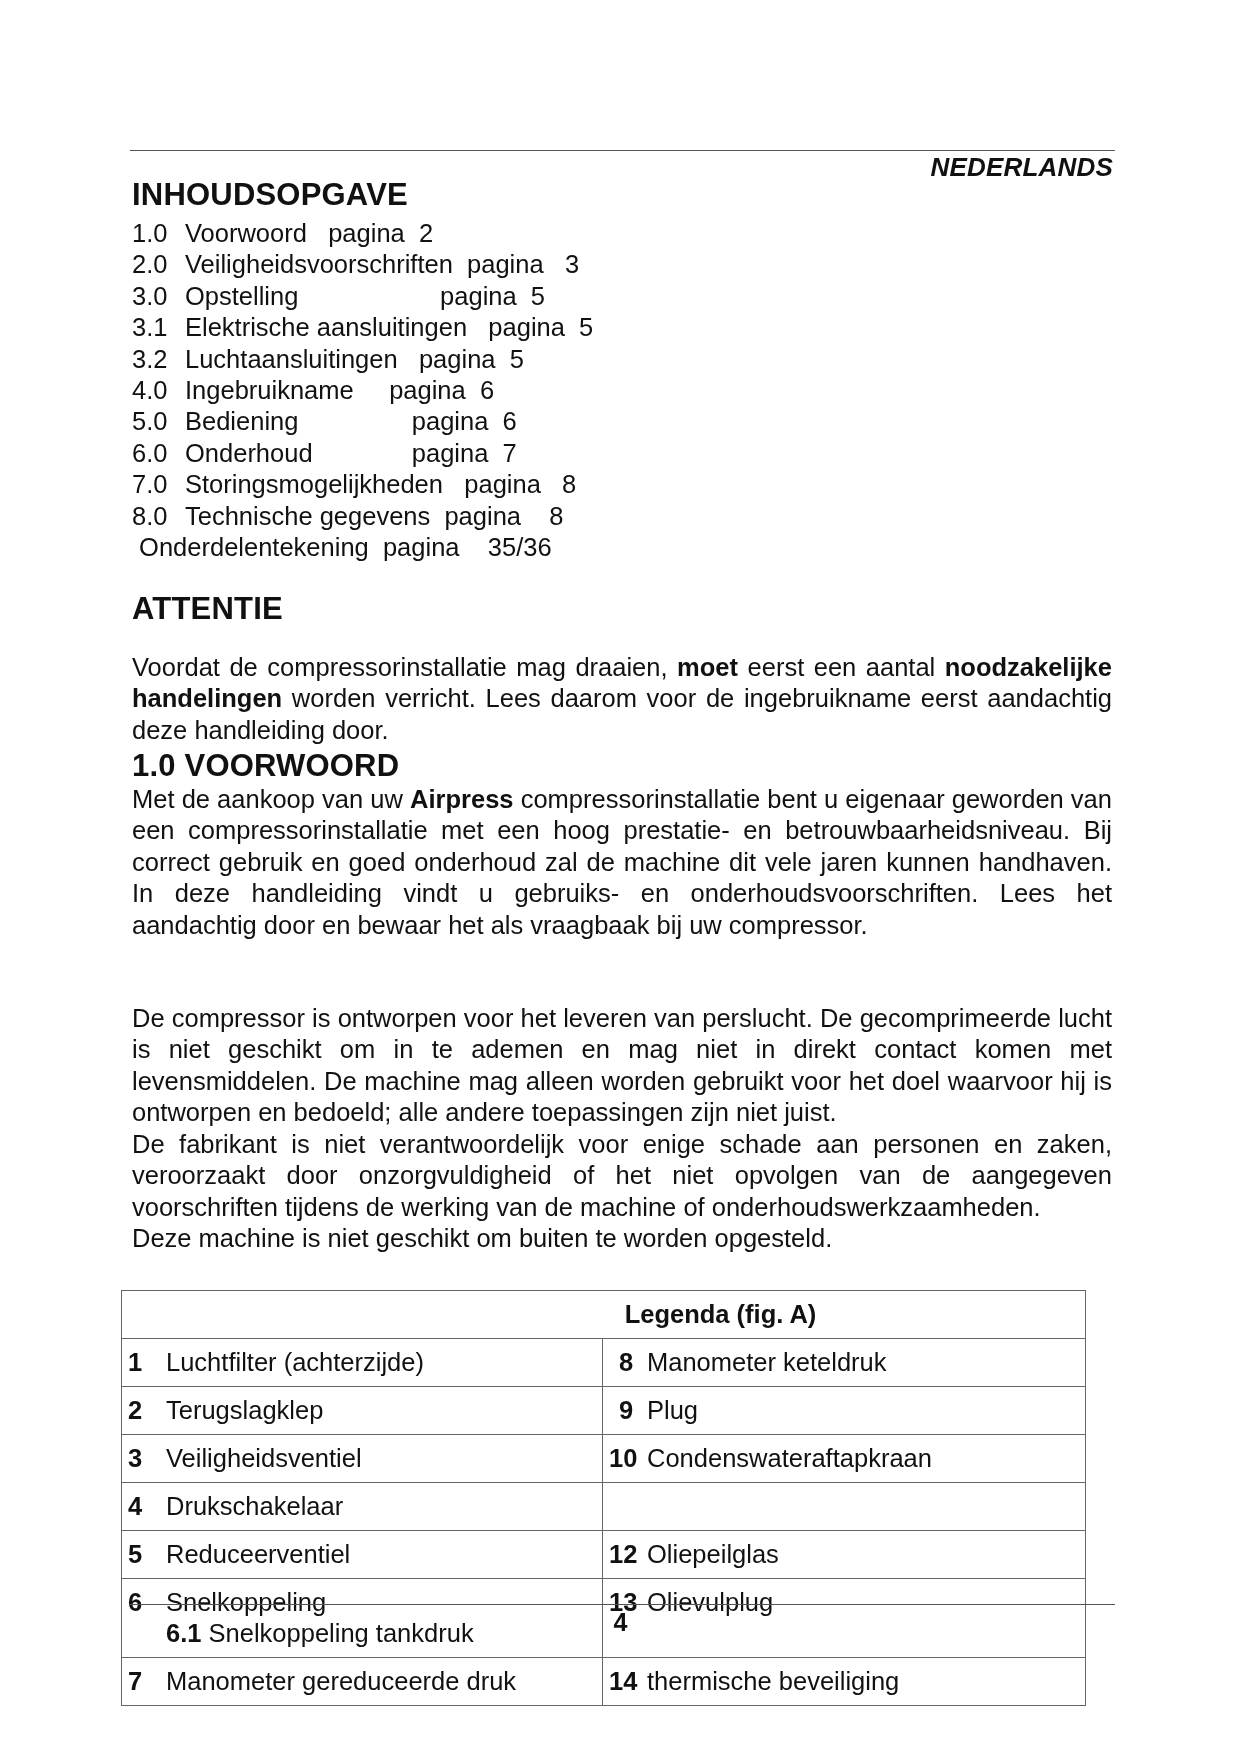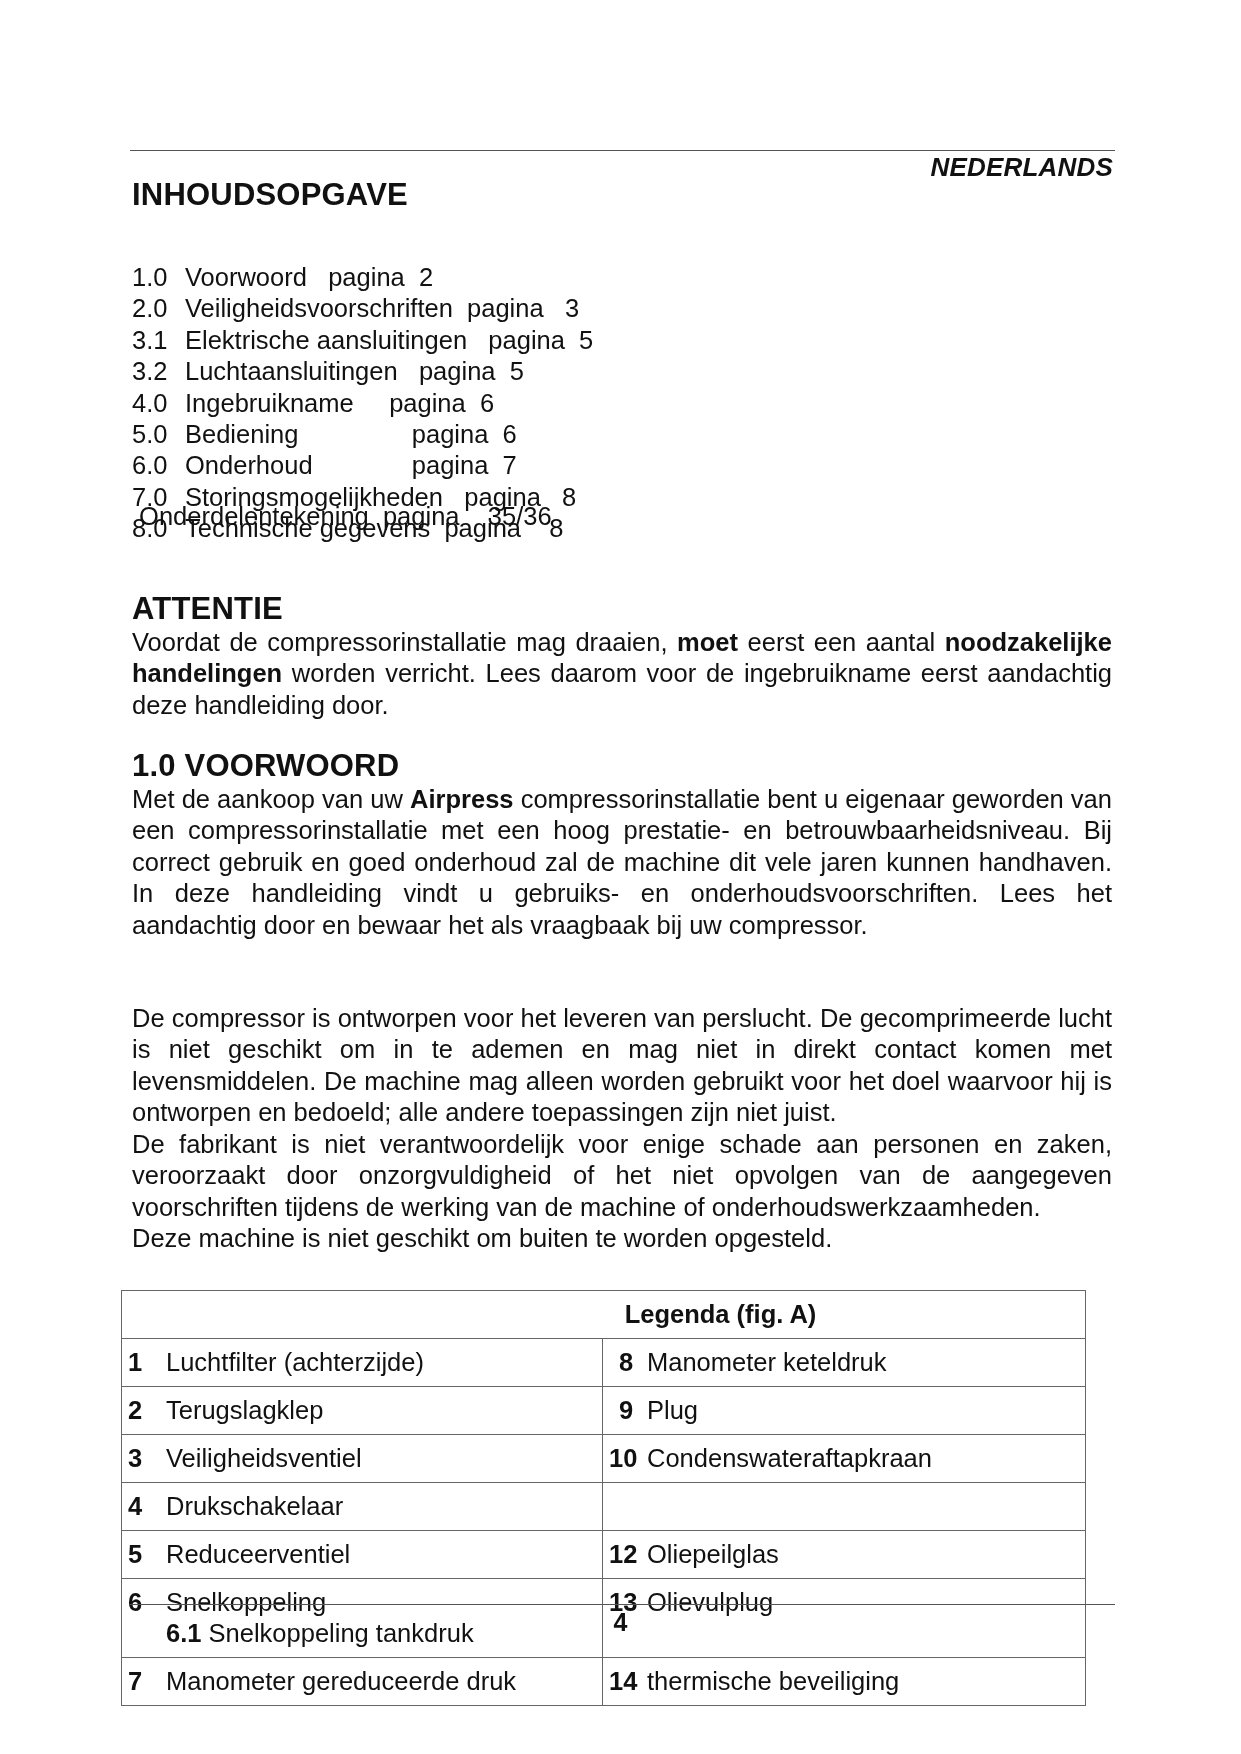--- a/index.html
+++ b/index.html
@@ -17,21 +17,21 @@
       font-size: 26px; font-weight: bold; font-style: italic; letter-spacing: 0.2px;
     }
     .h1 {
       position: absolute; left: 132px; font-size: 31px; font-weight: bold; margin: 0;
       letter-spacing: 0.2px;
       text-align: center;
     }
     .toc { position: absolute; left: 132px; top: 218px; font-size: 25.5px; line-height: 31.4px; }
     .toc-row { white-space: pre; height: 31.4px; }
     .toc-row .num { display: inline-block; width: 53px; }
-    .toc-row .title { display: inline-block; margin-top: 44px; }
+    .toc-row .title { display: inline-block; }
     .toc-row .pg { display: inline-block; }
     .para {
       position: absolute; left: 132px; width: 980px; font-size: 25.5px; line-height: 31.4px;
       text-align: justify; margin: 0;
     }
     .para b { font-weight: bold; }
     table.legend {
       position: absolute; left: 121px; top: 1290px; width: 965px;
       border-collapse: collapse; font-size: 25.5px;
     }
@@ -49,32 +49,33 @@
 
 <div class="page">
   <div class="rule top"></div>
   <div class="lang">NEDERLANDS</div>
 
   <h1 class="h1" style="top:177px;">INHOUDSOPGAVE</h1>
 
   <div class="toc">
     <div class="toc-row"><span class="num">1.0</span><span class="title">Voorwoord</span><span>   </span><span class="pg">pagina</span>  <span>2</span></div>
     <div class="toc-row"><span class="num">2.0</span><span class="title">Veiligheidsvoorschriften</span><span>  </span><span class="pg">pagina</span>   <span>3</span></div>
+    <div class="toc-row"><span class="num">3.0</span><span class="title">Opstelling</span><span>                    </span><span class="pg">pagina</span>  <span>5</span></div>
     <div class="toc-row"><span class="num">3.1</span><span class="title">Elektrische aansluitingen</span><span>   </span><span class="pg">pagina</span>  <span>5</span></div>
     <div class="toc-row"><span class="num">3.2</span><span class="title">Luchtaansluitingen</span><span>   </span><span class="pg">pagina</span>  <span>5</span></div>
     <div class="toc-row"><span class="num">4.0</span><span class="title">Ingebruikname</span><span>     </span><span class="pg">pagina</span>  <span>6</span></div>
     <div class="toc-row"><span class="num">5.0</span><span class="title">Bediening</span><span>                </span><span class="pg">pagina</span>  <span>6</span></div>
     <div class="toc-row"><span class="num">6.0</span><span class="title">Onderhoud</span><span>              </span><span class="pg">pagina</span>  <span>7</span></div>
     <div class="toc-row"><span class="num">7.0</span><span class="title">Storingsmogelijkheden</span><span>   </span><span class="pg">pagina</span>   <span>8</span></div>
     <div class="toc-row"><span class="num">8.0</span><span class="title">Technische gegevens</span><span>  </span><span class="pg">pagina</span>    <span>8</span></div>
     <div class="toc-row"><span> Onderdelentekening</span><span>  </span><span class="pg">pagina</span>    <span>35/36</span></div>
   </div>
 
   <h1 class="h1" style="top:591px;">ATTENTIE</h1>
-  <p class="para" style="top:627px;"><span>Voordat de compressorinstallatie mag draaien, </span><b>moet</b><span> eerst een aantal </span><b>noodzakelijke handelingen</b><span> worden verricht. Lees daarom voor de ingebruikname eerst aandachtig deze handleiding door.</span></p>
+  <p class="para" style="top:652px;"><span>Voordat de compressorinstallatie mag draaien, </span><b>moet</b><span> eerst een aantal </span><b>noodzakelijke handelingen</b><span> worden verricht. Lees daarom voor de ingebruikname eerst aandachtig deze handleiding door.</span></p>
 
   <h1 class="h1" style="top:748px;">1.0  VOORWOORD</h1>
   <p class="para" style="top:784px;"><span>Met de aankoop van uw </span><b>Airpress</b><span> compressorinstallatie bent u eigenaar geworden van een compressorinstallatie met een hoog prestatie- en betrouwbaarheidsniveau. Bij correct gebruik en goed onderhoud zal de machine dit vele jaren kunnen handhaven. In deze handleiding vindt u gebruiks- en onderhoudsvoorschriften. Lees het aandachtig door en bewaar het als vraagbaak bij uw compressor.</span></p>
 
   <p class="para" style="top:1003px;">De compressor is ontworpen voor het leveren van perslucht. De gecomprimeerde lucht is niet geschikt om in te ademen en mag niet in direkt contact komen met levensmiddelen. De machine mag alleen worden gebruikt voor het doel waarvoor hij is ontworpen en bedoeld; alle andere toepassingen zijn niet juist.</p>
   <p class="para" style="top:1129px;">De fabrikant is niet verantwoordelijk voor enige schade aan personen en zaken, veroorzaakt door onzorgvuldigheid of het niet opvolgen van de aangegeven voorschriften tijdens de werking van de machine of onderhoudswerkzaamheden.</p>
   <p class="para" style="top:1223px;">Deze machine is niet geschikt om buiten te worden opgesteld.</p>
 
   <table class="legend">
     <tbody>

